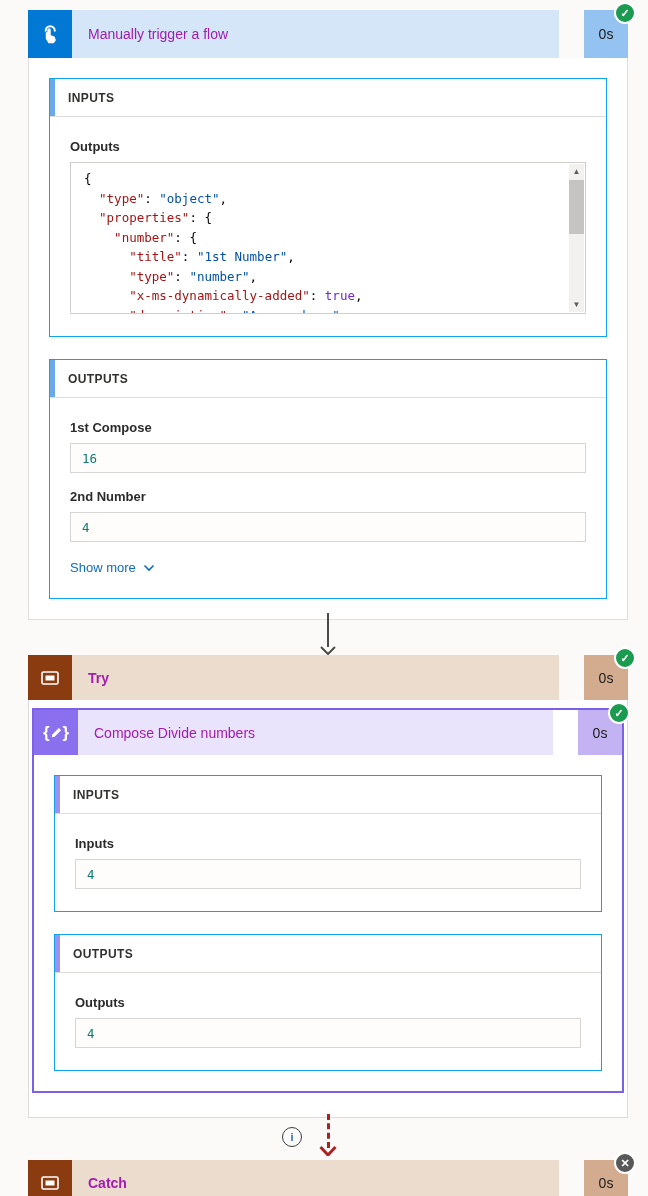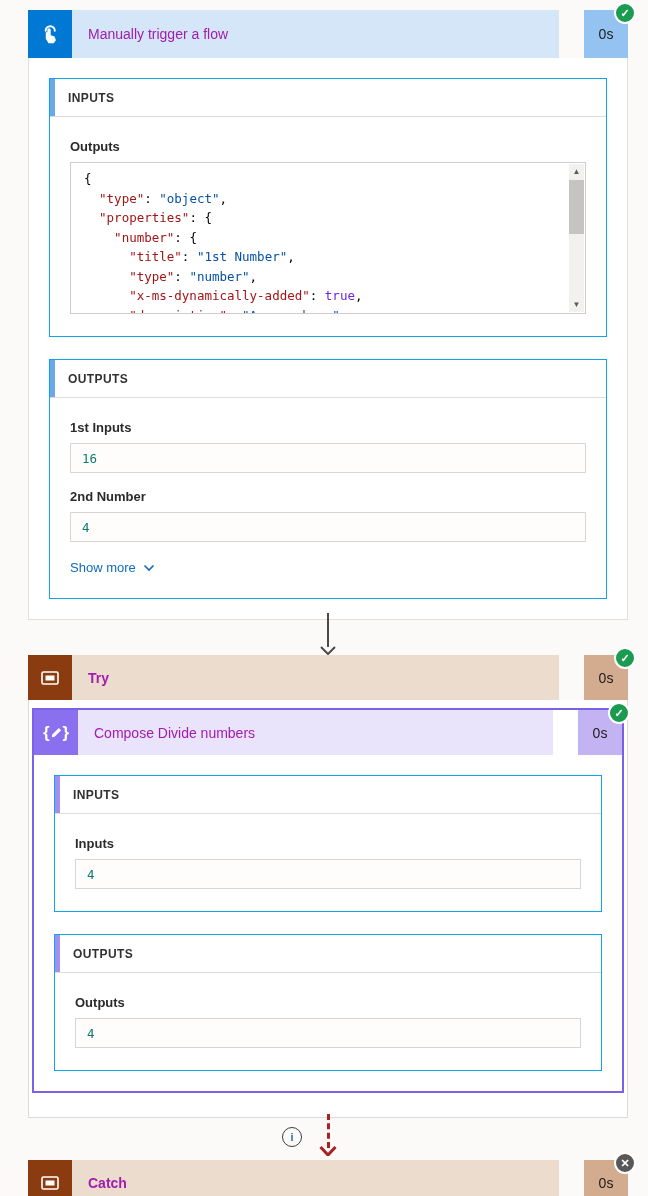--- a/index.html
+++ b/index.html
@@ -99,21 +99,21 @@
           </div>
         </div>
       </div>
 
       <div class="panel">
         <div class="panel-header">
           <span class="accent blue"></span>
           <span>OUTPUTS</span>
         </div>
         <div class="panel-body">
-          <div class="field-label">1st Inputs</div>
+          <div class="field-label">1st Compose</div>
           <div class="value-box">16</div>
           <div class="field-label">2nd Number</div>
           <div class="value-box">4</div>
           <div class="show-more">
             <span>Show more</span>
             <svg width="12" height="8" viewBox="0 0 12 8">
                 <path d="M1.5 1.5 6 6l4.5-4.5" fill="none" stroke="#0f6cbd" stroke-width="1.6"></path>
               </svg>
           </div>
         </div>

